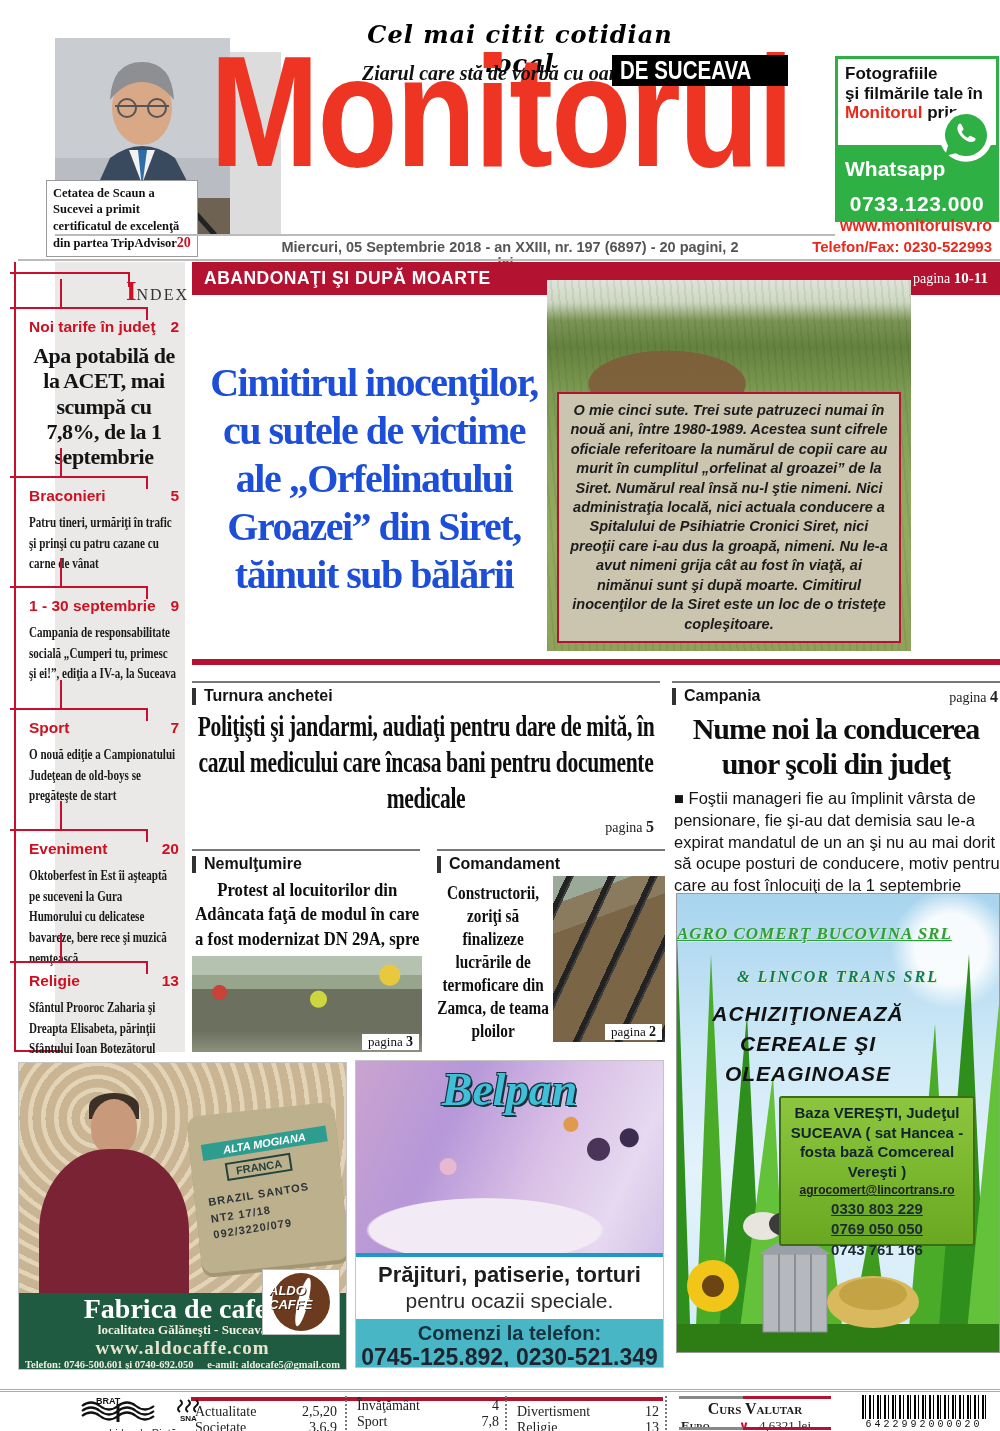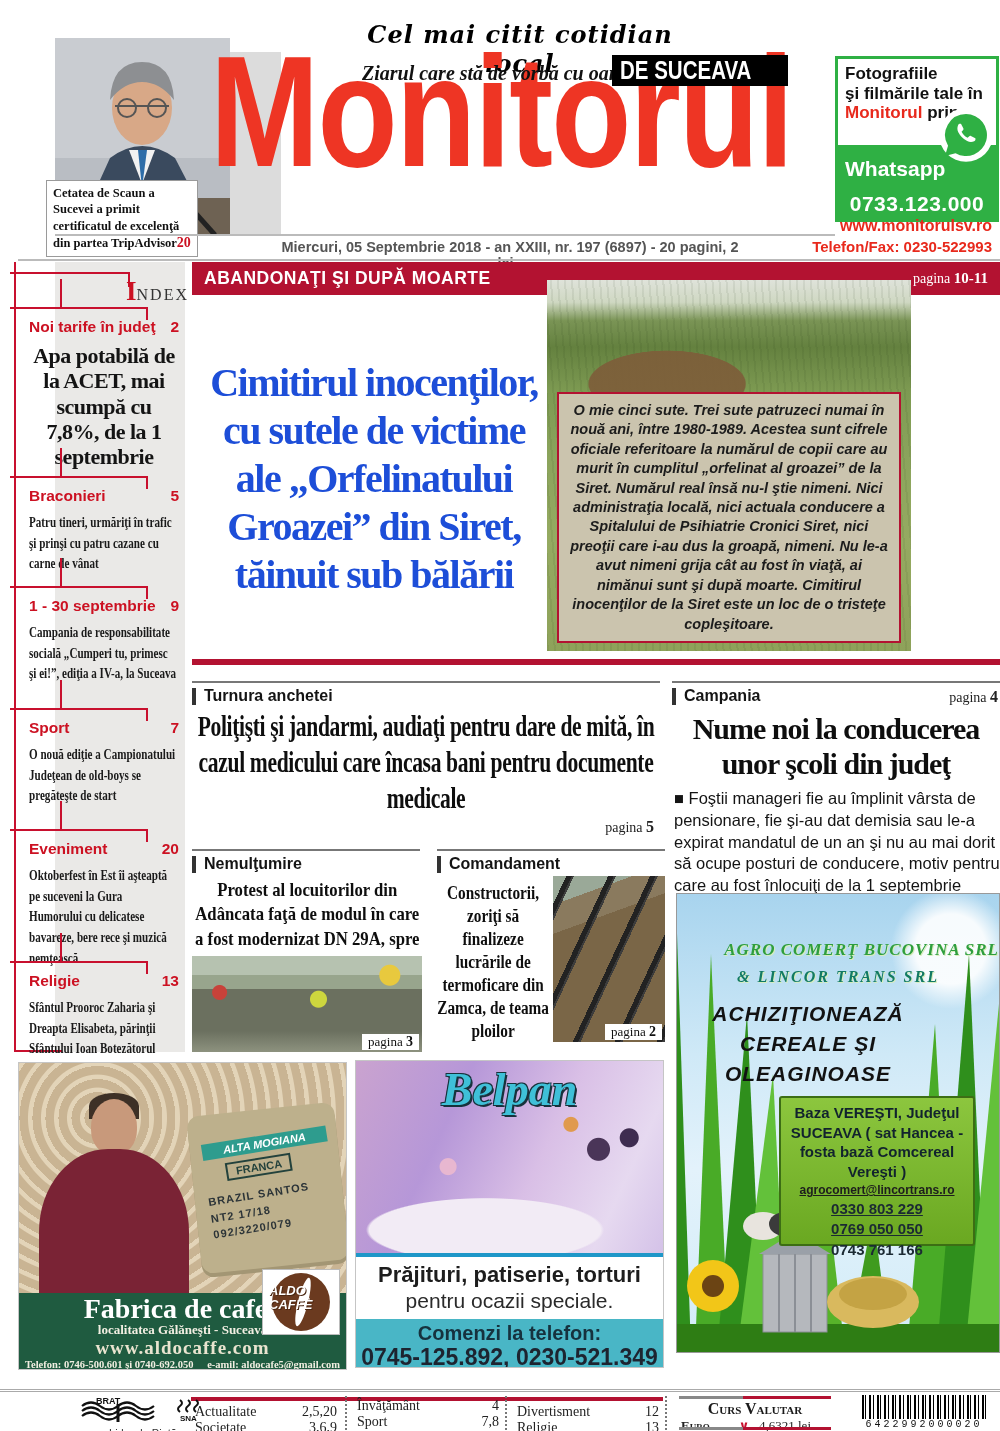--- a/index.html
+++ b/index.html
@@ -154,23 +154,23 @@
   .bp-teal{position:absolute;left:0;right:0;top:258px;bottom:0;background:#49b6c6;text-align:center;}
   .bp-orders{font:bold 20px/1.2 "Liberation Sans",sans-serif;color:#16323e;margin-top:2px;}
   .bp-phones{font:bold 23px/1.1 "Liberation Sans",sans-serif;color:#1d2430;}
 
   
   .ad-agro{left:676px;top:893px;width:322px;height:458px;border:1px solid #999;overflow:hidden;
     background:
       radial-gradient(circle 60px at 85% 12%, rgba(255,255,255,.9) 0 35px, rgba(255,255,255,0) 60px),
       linear-gradient(180deg,#a8d4ee 0%,#cfe9f7 35%,#e3f2fb 60%,#d2ecf8 100%);}
   .agro-grass{position:absolute;left:0;top:0;width:100%;height:100%;}
-  .agro-c1{position:absolute;left:0;right:0;top:46px;text-align:right;
+  .agro-c1{position:absolute;left:0;right:0;top:30px;text-align:left;
     font:italic bold 17px "Liberation Serif",serif;color:#2f9e3e;letter-spacing:1px;
-    text-shadow:1px 1px 0 #d8eebc;}
+    text-shadow:1px 1px 0 #d8eebc;text-decoration:underline;}
   .agro-c2{position:absolute;left:0;right:0;top:74px;text-align:center;
     font:italic bold 16px "Liberation Serif",serif;color:#127a63;letter-spacing:2px;text-shadow:1px 1px 0 #d8eebc;}
   .agro-a{position:absolute;left:0;right:60px;text-align:center;
     font:italic bold 21px "Liberation Sans",sans-serif;color:#121212;letter-spacing:1px;}
   .agro-box{position:absolute;left:102px;top:202px;width:196px;height:150px;box-sizing:border-box;
     background:linear-gradient(180deg,#8cc63e,#6aa821);border:2px solid #3c6e14;border-radius:3px;
     text-align:center;padding:5px 4px;}
   .agro-addr{font:bold 15px/1.3 "Liberation Sans",sans-serif;color:#12232e;}
   .agro-email{font:bold 12px/1.5 "Liberation Sans",sans-serif;color:#1d1d1d;text-decoration:underline;}
   .agro-ph{font:bold 15px/1.35 "Liberation Sans",sans-serif;color:#1b2a33;}

